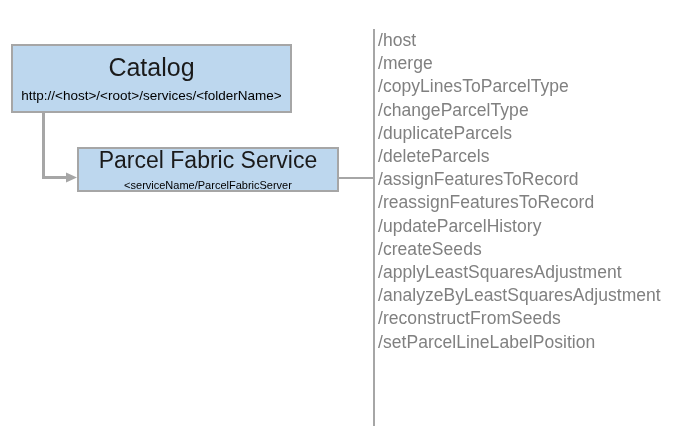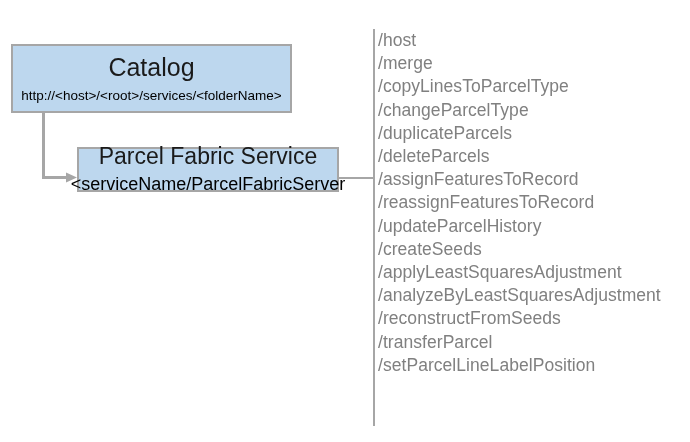--- a/index.html
+++ b/index.html
@@ -72,21 +72,21 @@
     white-space: nowrap;
     line-height: 1.1;
   }
 
   #node-catalog .node-sub {
     font-size: 13.5px;
     margin-top: 7px;
   }
 
   #node-service .node-sub {
-    font-size: 18px;
+    font-size: 11px;
     margin-top: 6px;
   }
 
   
   #connectors {
     position: absolute;
     left: 0;
     top: 0;
     width: 690px;
     height: 442px;
@@ -145,17 +145,16 @@
     <div class="op-item">/changeParcelType</div>
     <div class="op-item">/duplicateParcels</div>
     <div class="op-item">/deleteParcels</div>
     <div class="op-item">/assignFeaturesToRecord</div>
     <div class="op-item">/reassignFeaturesToRecord</div>
     <div class="op-item">/updateParcelHistory</div>
     <div class="op-item">/createSeeds</div>
     <div class="op-item">/applyLeastSquaresAdjustment</div>
     <div class="op-item">/analyzeByLeastSquaresAdjustment</div>
     <div class="op-item">/reconstructFromSeeds</div>
-    <div class="op-item">/transferParcel</div>
     <div class="op-item">/setParcelLineLabelPosition</div>
   </div>
 
 </div>
 
 </body></html>

